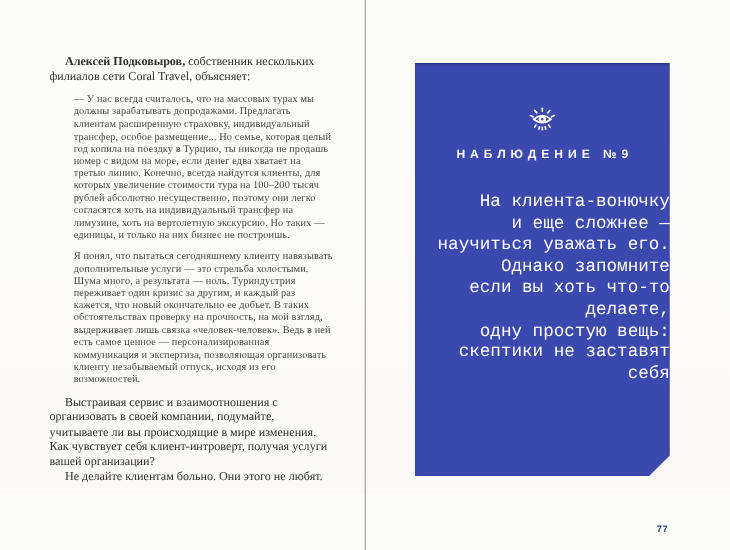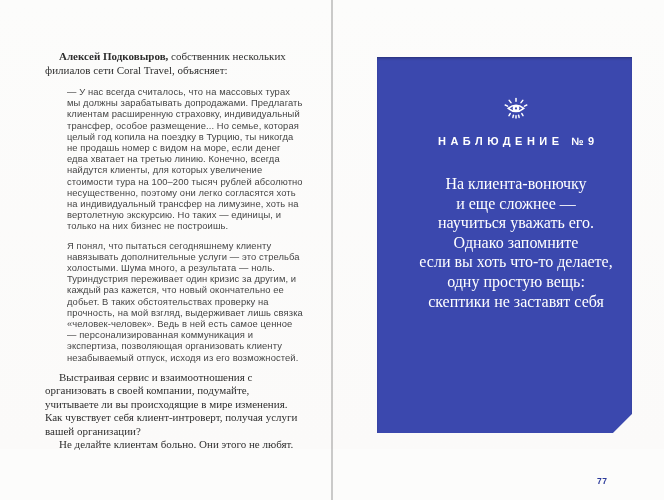--- a/index.html
+++ b/index.html
@@ -38,21 +38,21 @@
   .attribution {
     font-size: 11px;
     line-height: 13.5px;
     text-indent: 14px;
     margin: 0;
   }
   .attribution b { font-weight: bold; }
   .quote-block {
     margin: 9px 0 4px 22px;
     width: 236px;
-    font-family: Liberation Sans, sans-serif;
+    font-family: Liberation Serif, serif;
     font-size: 9.4px;
     line-height: 11.2px;
     color: #454545;
     letter-spacing: 0.1px;
   }
   .quote-block p { margin: 0 0 8px 0; }
   .closing {
     margin-top: 6px;
     font-size: 11px;
     line-height: 13.5px;
@@ -80,24 +80,25 @@
     margin-top: 14px;
     font-family: "Liberation Sans", sans-serif;
     font-size: 11px;
     font-weight: bold;
     letter-spacing: 4.5px;
     text-indent: 4.5px;
     color: #ffffff;
   }
   .card-quote {
     margin-top: 27px;
-    font-family: Liberation Serif, serif;
+    font-family: Liberation Mono, monospace;
     font-size: 16px;
     line-height: 19.6px;
     color: #ffffff;
+    text-align: right;
   }
   .fold {
     position: absolute;
     right: 0;
     bottom: 0;
     width: 19px;
     height: 19px;
     background: linear-gradient(315deg, #b7bdd6 0%, #d9dcec 70%);
     clip-path: polygon(0% 100%, 100% 0%, 87% 87%);
   }
@@ -127,21 +128,21 @@
       <p>— У нас всегда считалось, что на массовых турах мы должны зарабатывать допродажами. Предлагать клиентам расширенную страховку, индивидуальный трансфер, особое размещение... Но семье, которая целый год копила на поездку в Турцию, ты никогда не продашь номер с видом на море, если денег едва хватает на третью линию. Конечно, всегда найдутся клиенты, для которых увеличение стоимости тура на 100–200 тысяч рублей абсолютно несущественно, поэтому они легко согласятся хоть на индивидуальный трансфер на лимузине, хоть на вертолетную экскурсию. Но таких — единицы, и только на них бизнес не построишь.</p>
       <p>Я понял, что пытаться сегодняшнему клиенту навязывать дополнительные услуги — это стрельба холостыми. Шума много, а результата — ноль. Туриндустрия переживает один кризис за другим, и каждый раз кажется, что новый окончательно ее добьет. В таких обстоятельствах проверку на прочность, на мой взгляд, выдерживает лишь связка «человек-человек». Ведь в ней есть самое ценное — персонализированная коммуникация и экспертиза, позволяющая организовать клиенту незабываемый отпуск, исходя из его возможностей.</p>
     </div>
 
     <div class="closing">
       <p>Выстраивая сервис и взаимоотношения с организовать в своей компании, подумайте, учитываете ли вы происходящие в мире изменения. Как чувствует себя клиент-интроверт, получая услуги вашей организации?</p>
       <p>Не делайте клиентам больно. Они этого не любят.</p>
     </div>
   </div>
 
-  <div class="card" style="background: rgb(59, 72, 174); padding-left: 23px;">
+  <div class="card" style="background: rgb(59, 72, 174);">
     <div class="card-icon">
       <svg width="24" height="24" viewBox="0 0 24 24" aria-hidden="true">
         <g stroke="#ffffff" stroke-width="1.5" stroke-linecap="round" fill="none">
           <line x1="12" y1="4.2" x2="12" y2="1.4"></line>
           <line x1="7" y1="5.6" x2="5.2" y2="3.4"></line>
           <line x1="17" y1="5.6" x2="18.8" y2="3.4"></line>
           <line x1="3.6" y1="9.2" x2="1.2" y2="8"></line>
           <line x1="20.4" y1="9.2" x2="22.8" y2="8"></line>
           <line x1="6.2" y1="16.6" x2="5" y2="18.6"></line>
           <line x1="9.4" y1="18.2" x2="8.9" y2="20.4"></line>

